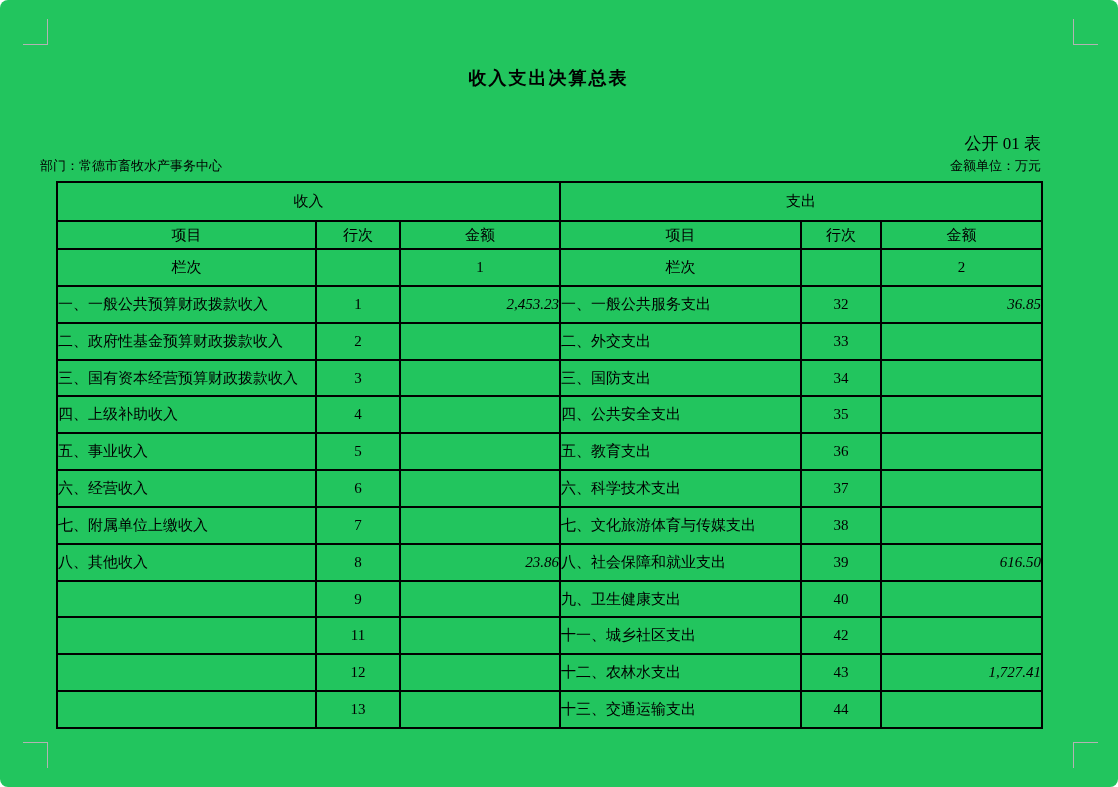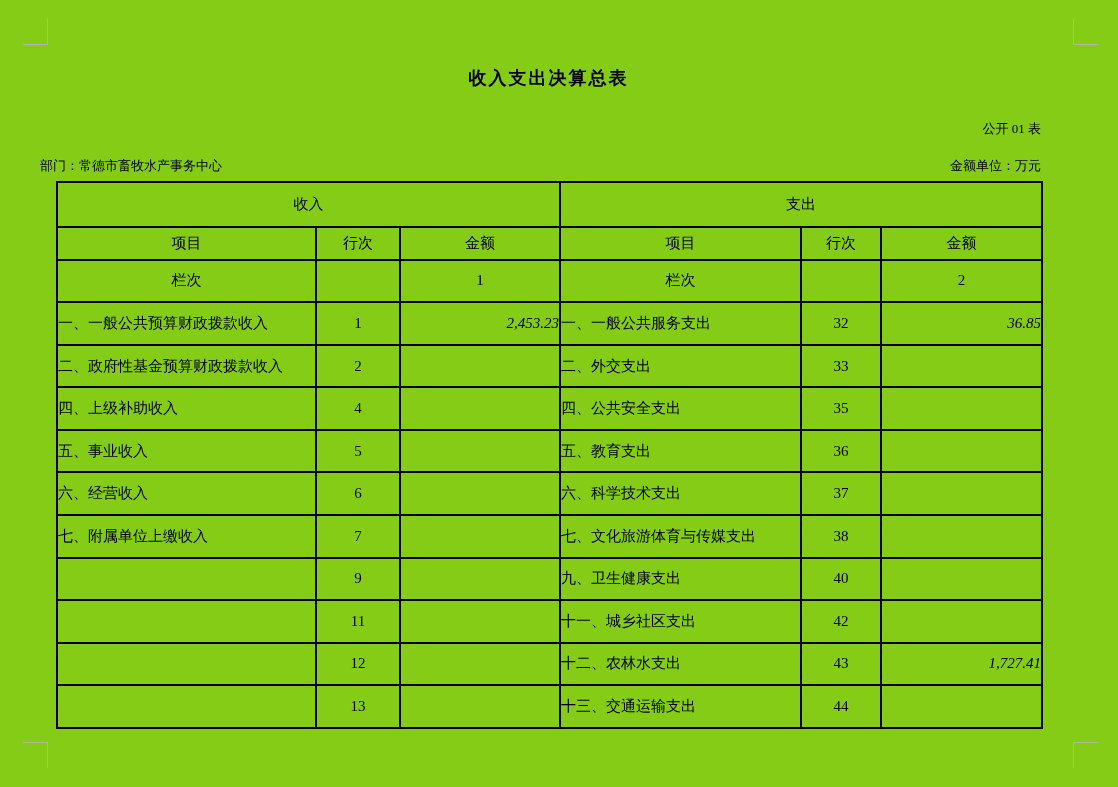--- a/index.html
+++ b/index.html
@@ -6,43 +6,44 @@
     margin: 0;
     padding: 0;
     background: #ffffff;
     font-family: "Liberation Serif", "DejaVu Serif", serif;
     color: #000000;
   }
   .page {
     position: relative;
     width: 1118px;
     height: 787px;
-    background: #84cc16;
+    background: #22c55e;
     overflow: hidden;
+    border-radius: 8px;
   }
   
   .crop { position: absolute; width: 24px; height: 25px; }
   .crop-tl { left: 23px;   top: 19px;  border-right: 1px solid #b3b3b3; border-bottom: 1px solid #b3b3b3; }
   .crop-tr { left: 1073px; top: 19px;  border-left:  1px solid #b3b3b3; border-bottom: 1px solid #b3b3b3; }
   .crop-bl { left: 23px;   top: 742px; border-right: 1px solid #b3b3b3; border-top:    1px solid #b3b3b3; }
   .crop-br { left: 1073px; top: 742px; border-left:  1px solid #b3b3b3; border-top:    1px solid #b3b3b3; }
 
   .doc-title {
     position: absolute;
     left: 56px; top: 66px; width: 985px;
     text-align: center;
     font-size: 18px;
     font-weight: bold;
     letter-spacing: 2px;
   }
   .table-code {
     position: absolute;
-    left: 56px; top: 120px; width: 985px;
+    left: 56px; top: 132px; width: 985px;
     text-align: right;
-    font-size: 13px;
+    font-size: 17px;
   }
   .dept-line {
     position: absolute;
     left: 40px; top: 157px;
     font-size: 13px;
   }
   .unit-line {
     position: absolute;
     left: 56px; top: 157px; width: 985px;
     text-align: right;
@@ -131,20 +132,28 @@
     </tr>
     <tr class="body-row">
       <td class="item">二、政府性基金预算财政拨款收入</td>
       <td class="center">2</td>
       <td class="amount"></td>
       <td class="item">二、外交支出</td>
       <td class="center">33</td>
       <td class="amount"></td>
     </tr>
     <tr class="body-row">
+      <td class="item">三、国有资本经营预算财政拨款收入</td>
+      <td class="center">3</td>
+      <td class="amount"></td>
+      <td class="item">三、国防支出</td>
+      <td class="center">34</td>
+      <td class="amount"></td>
+    </tr>
+    <tr class="body-row">
       <td class="item">四、上级补助收入</td>
       <td class="center">4</td>
       <td class="amount"></td>
       <td class="item">四、公共安全支出</td>
       <td class="center">35</td>
       <td class="amount"></td>
     </tr>
     <tr class="body-row">
       <td class="item">五、事业收入</td>
       <td class="center">5</td>
@@ -161,20 +170,28 @@
       <td class="center">37</td>
       <td class="amount"></td>
     </tr>
     <tr class="body-row">
       <td class="item">七、附属单位上缴收入</td>
       <td class="center">7</td>
       <td class="amount"></td>
       <td class="item">七、文化旅游体育与传媒支出</td>
       <td class="center">38</td>
       <td class="amount"></td>
+    </tr>
+    <tr class="body-row">
+      <td class="item">八、其他收入</td>
+      <td class="center">8</td>
+      <td class="amount">23.86</td>
+      <td class="item">八、社会保障和就业支出</td>
+      <td class="center">39</td>
+      <td class="amount">616.50</td>
     </tr>
     <tr class="body-row">
       <td class="item"></td>
       <td class="center">9</td>
       <td class="amount"></td>
       <td class="item">九、卫生健康支出</td>
       <td class="center">40</td>
       <td class="amount"></td>
     </tr>
     <tr class="body-row">

